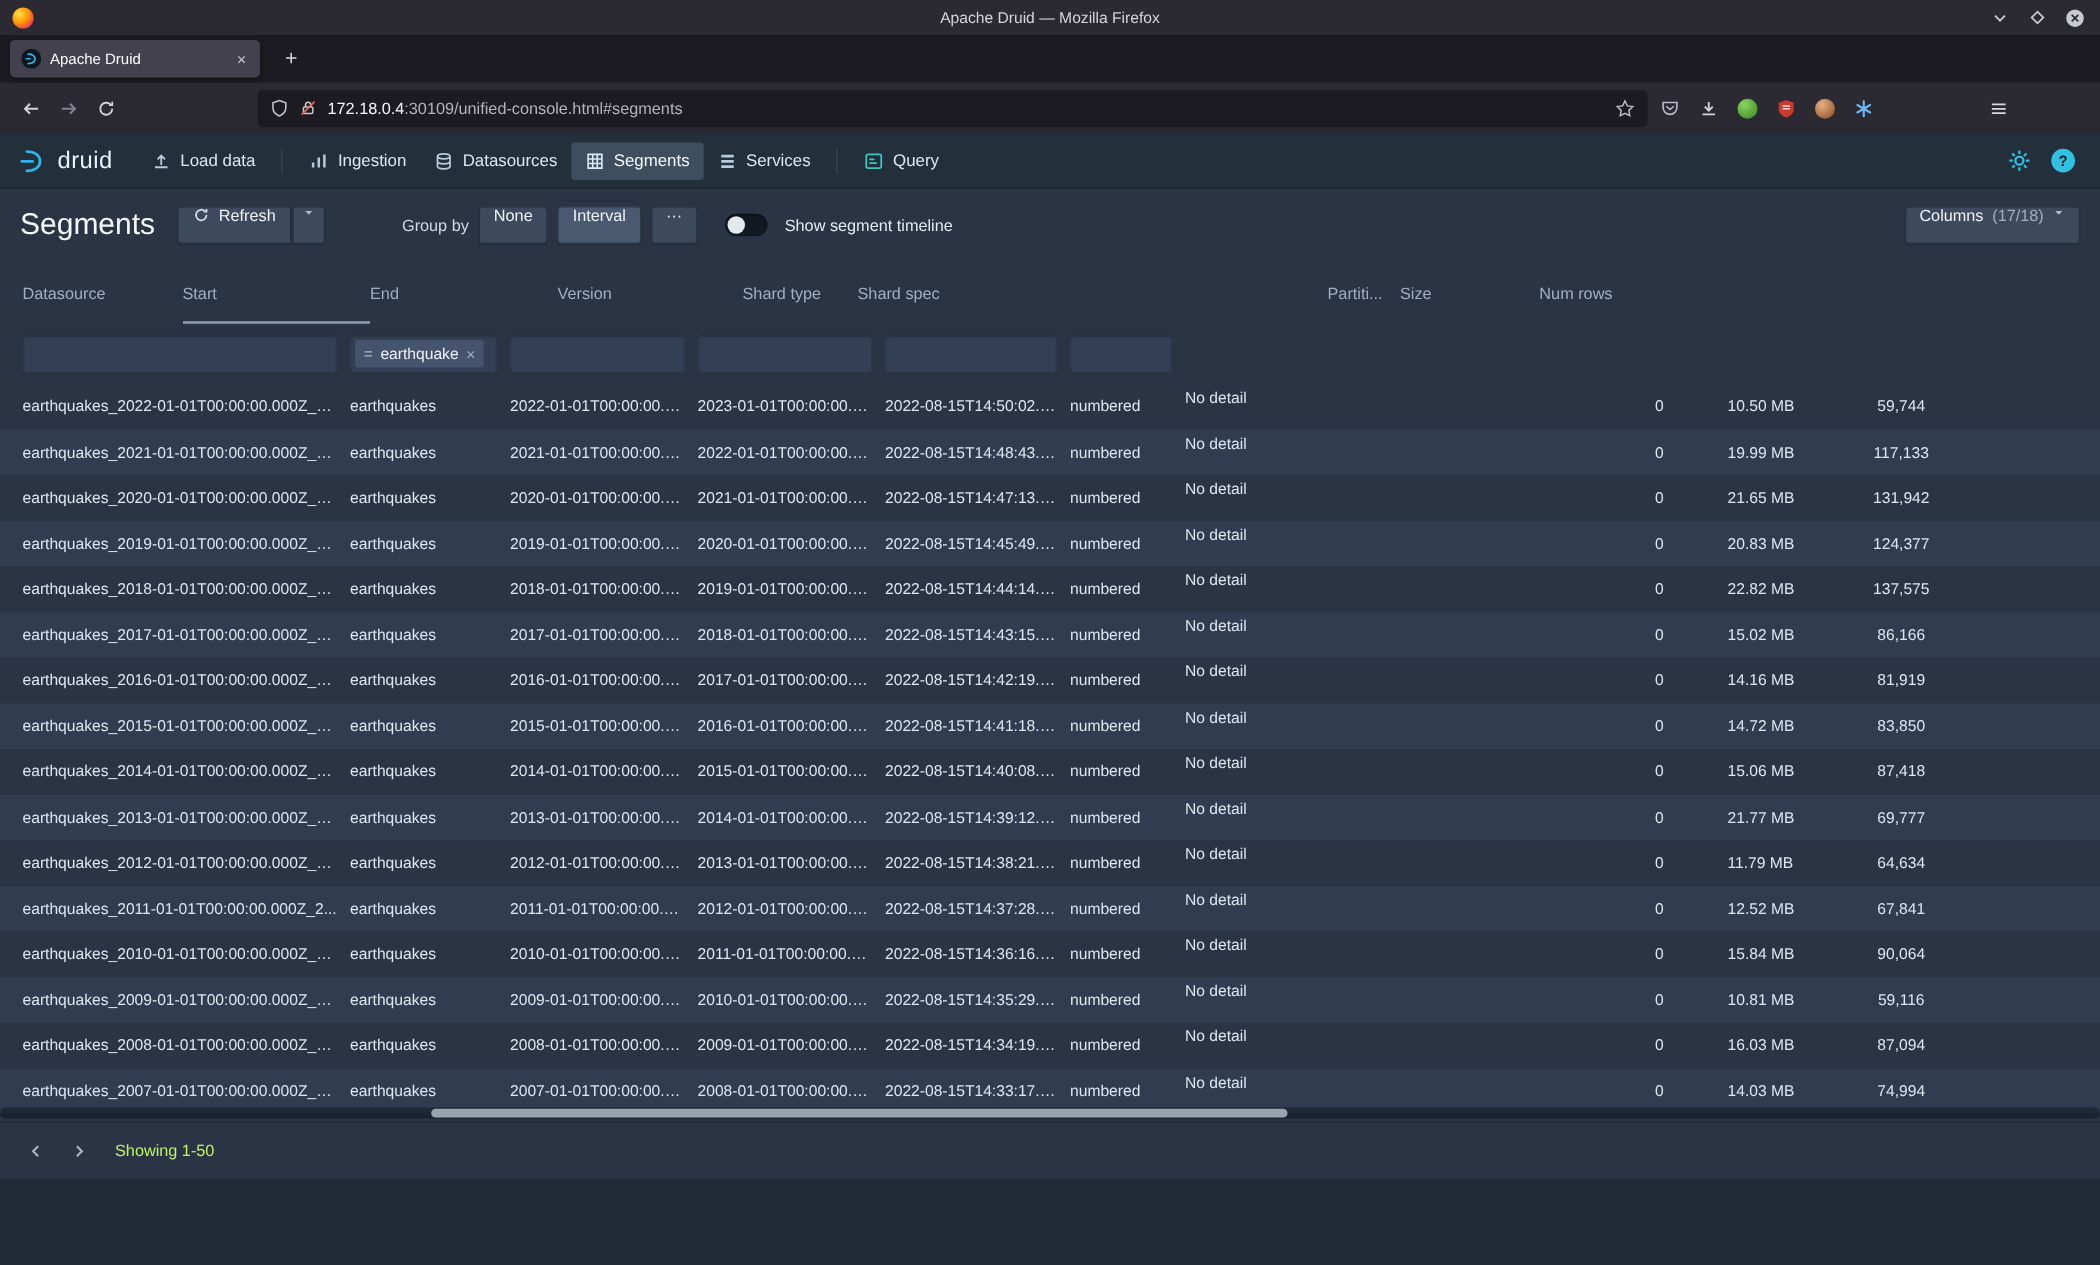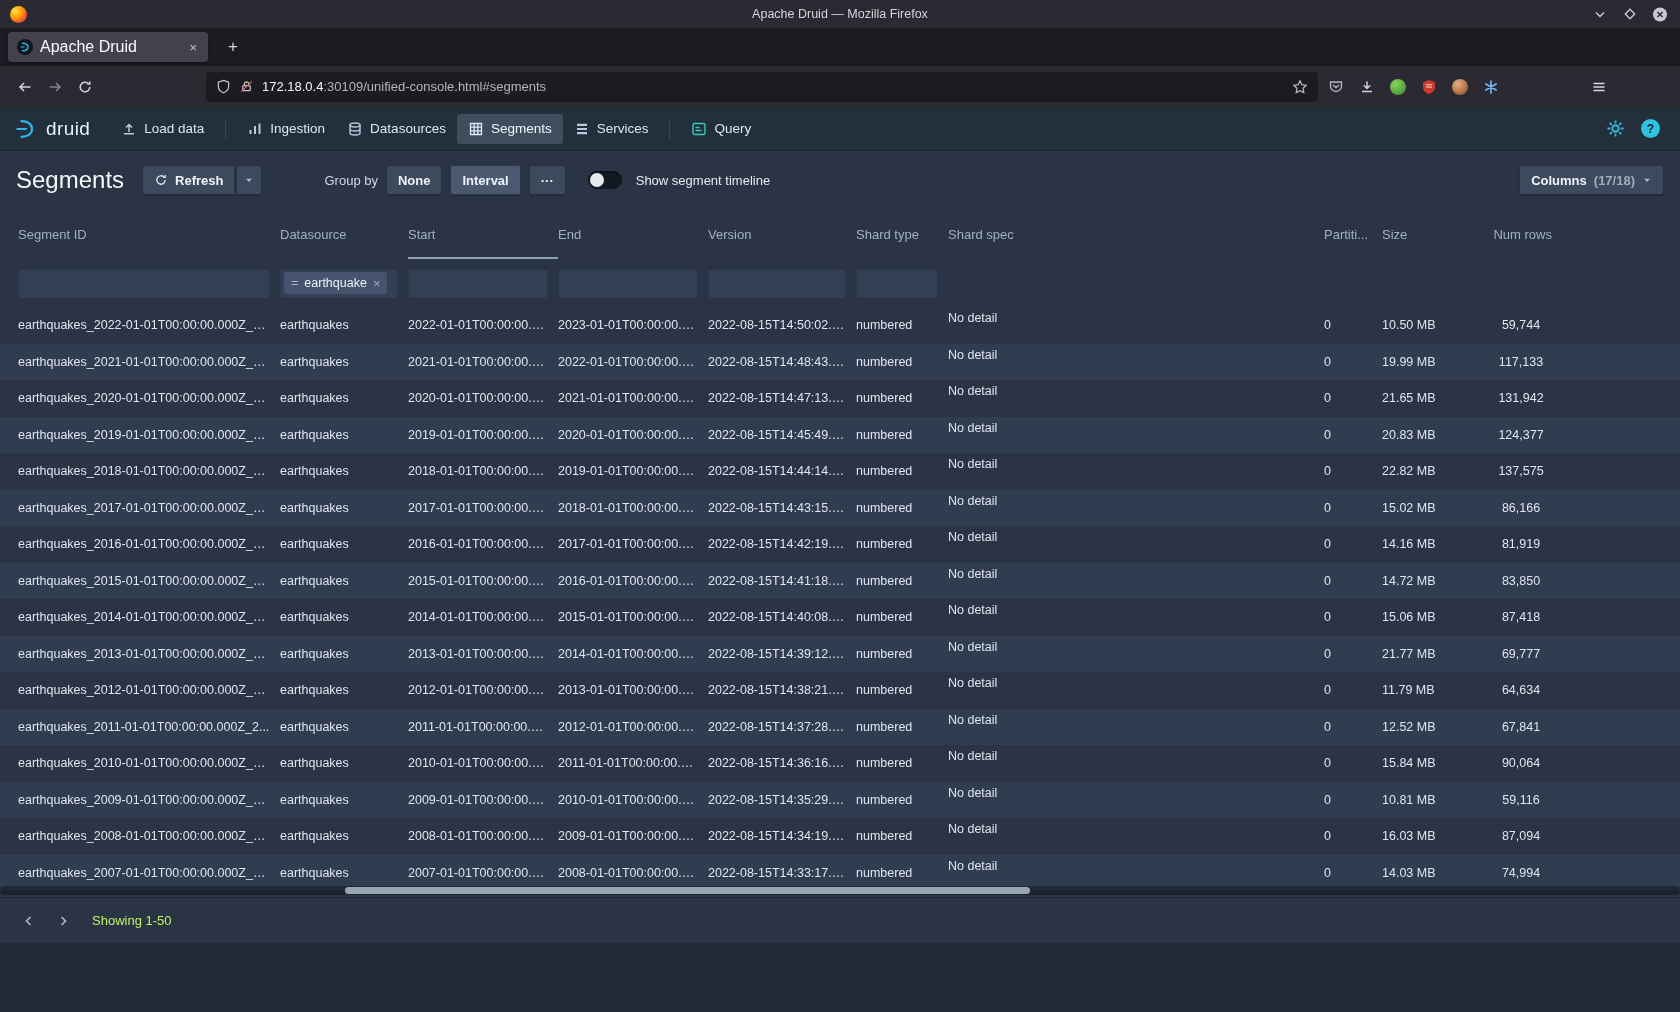--- a/index.html
+++ b/index.html
@@ -10,21 +10,21 @@
   
   .titlebar { height:28px; background:#2b2a33; display:flex; align-items:center; position:relative; flex:0 0 auto;gap:20px; }
   .ff-logo { width:17px; height:17px; border-radius:50%; margin-left:10px;
              background: radial-gradient(circle at 32% 30%, #ffe14a, #ff9500 45%, #e3355f 80%, #b5307a 100%); }
   .win-title { position:absolute; left:0; right:0; text-align:center; color:#d4d4dc; font-size:12.5px; }
   .win-controls { margin-left:auto; display:flex; align-items:center; gap:14px; padding-right:12px; z-index:2; }
   .win-controls .wbtn { width:16px; height:16px; display:flex; align-items:center; justify-content:center; cursor:default; }
 
   .tabbar { height:38px; background:#1c1b22; display:flex; align-items:center; padding:0 8px; flex:0 0 auto; }
   .tab { width:200px; height:30px; background:#42414d; border-radius:4px; display:flex; align-items:center; gap:7px; padding:0 9px; box-shadow:0 1px 3px rgba(0,0,0,.4); }
-  .tab-label { color:#fbfbfe; font-size:16px; flex:1; overflow:hidden; white-space:nowrap; }
+  .tab-label { color:#fbfbfe; font-size:12px; flex:1; overflow:hidden; white-space:nowrap; }
   .tab-close { color:#c7c7cf; font-size:13px; padding:0 2px; }
   .newtab { color:#d4d4dc; font-size:17px; padding:2px 10px; margin-left:10px; }
 
   .toolbar { height:41px; background:#2b2a33; display:flex; align-items:center; padding:0 10px; flex:0 0 auto; }
   .navbtn { width:30px; height:28px; display:flex; align-items:center; justify-content:center; border-radius:4px; }
   .urlbar { margin-left:106px; width:1112px; height:30px; background:#1c1b22; border-radius:4px; display:flex; align-items:center; padding:0 10px; gap:8px; }
   .url-text { font-size:13px; color:#b4b4bf; white-space:nowrap; overflow:hidden; }
   .url-text .host { color:#f6f6f9; }
   .url-star { margin-left:auto; }
   .ext-strip { display:flex; align-items:center; gap:15px; margin-left:10px; }
@@ -39,21 +39,21 @@
   .brand { display:flex; align-items:center; gap:6px; margin-right:20px; }
   .brand-word { color:#e8f2fb; font-size:19px; font-weight:500; letter-spacing:.4px; }
   .dnav-item { display:flex; align-items:center; gap:7px; height:30px; padding:0 11px; border-radius:3px; color:#dce7f1; font-size:13.5px; }
   .dnav-item.active { background:#3f4e5e; color:#f3f8fc; }
   .dnav-divider { width:1px; height:20px; background:#3a4756; margin:0 10px; }
   .dnav-right { margin-left:auto; display:flex; align-items:center; gap:16px; padding-right:6px; }
   .help-circle { width:19px; height:19px; border-radius:50%; background:#2fc1e0; color:#14222e; font-size:12px; font-weight:bold; display:flex; align-items:center; justify-content:center; }
 
   .view-header { height:58px; display:flex; align-items:center; padding:0 16px; flex:0 0 auto; }
   .page-title { color:#f5f8fa; font-size:24px; font-weight:500; margin-right:18px; }
-  .btn { height:30px; background:#3d4a5e; border-radius:3px; display:flex; align-items:center; gap:7px; padding:0 12px; color:#eef3f9; font-size:13px; box-shadow: inset 0 0 0 1px rgba(12,18,26,.45), 0 1px 1px rgba(0,0,0,.2); font-weight: bold; }
+  .btn { height:30px; background:#3d4a5e; border-radius:3px; display:flex; gap:7px; padding:0 12px; color:#eef3f9; font-size:13px; box-shadow: inset 0 0 0 1px rgba(12,18,26,.45), 0 1px 1px rgba(0,0,0,.2); }
   .btn.caret-part { padding:0 8px; border-top-left-radius:0; border-bottom-left-radius:0; margin-left:1px; }
   .split-main { border-top-right-radius:0; border-bottom-right-radius:0; }
   .btn.selected { background:#4a5870; }
   .group-cluster { display:flex; align-items:center; gap:8px; margin-left:62px; }
   .label-dim { color:#cfdae6; font-size:13px; }
   .toggle { width:34px; height:18px; border-radius:10px; background:#121923; margin:0 6px 0 14px; position:relative; box-shadow: inset 0 1px 2px rgba(0,0,0,.5); }
   .toggle .knob { width:14px; height:14px; border-radius:50%; background:#e4e9ee; position:absolute; left:2px; top:2px; }
   .columns-btn { margin-left:auto; }
   .count-dim { color:#9fadbf; }
 
@@ -339,21 +339,20 @@
         <span class="count-dim">(17/18)</span>
         <svg width="10" height="10" viewBox="0 0 16 16">
             <path d="M3.5 6h9L8 11z" fill="#aebccb"></path>
           </svg>
       </div>
     </div>
 
     <div class="table-wrap">
 
       <div class="thead">
-        <div class="th c-id">Segment ID</div>
         <div class="th c-ds">Datasource</div>
         <div class="th c-start sorted">Start</div>
         <div class="th c-end">End</div>
         <div class="th c-ver">Version</div>
         <div class="th c-stype">Shard type</div>
         <div class="th c-spec">Shard spec</div>
         <div class="th c-part">Partiti...</div>
         <div class="th c-size">Size</div>
         <div class="th c-rows" style="justify-content:flex-end;">Num rows</div>
       </div>

